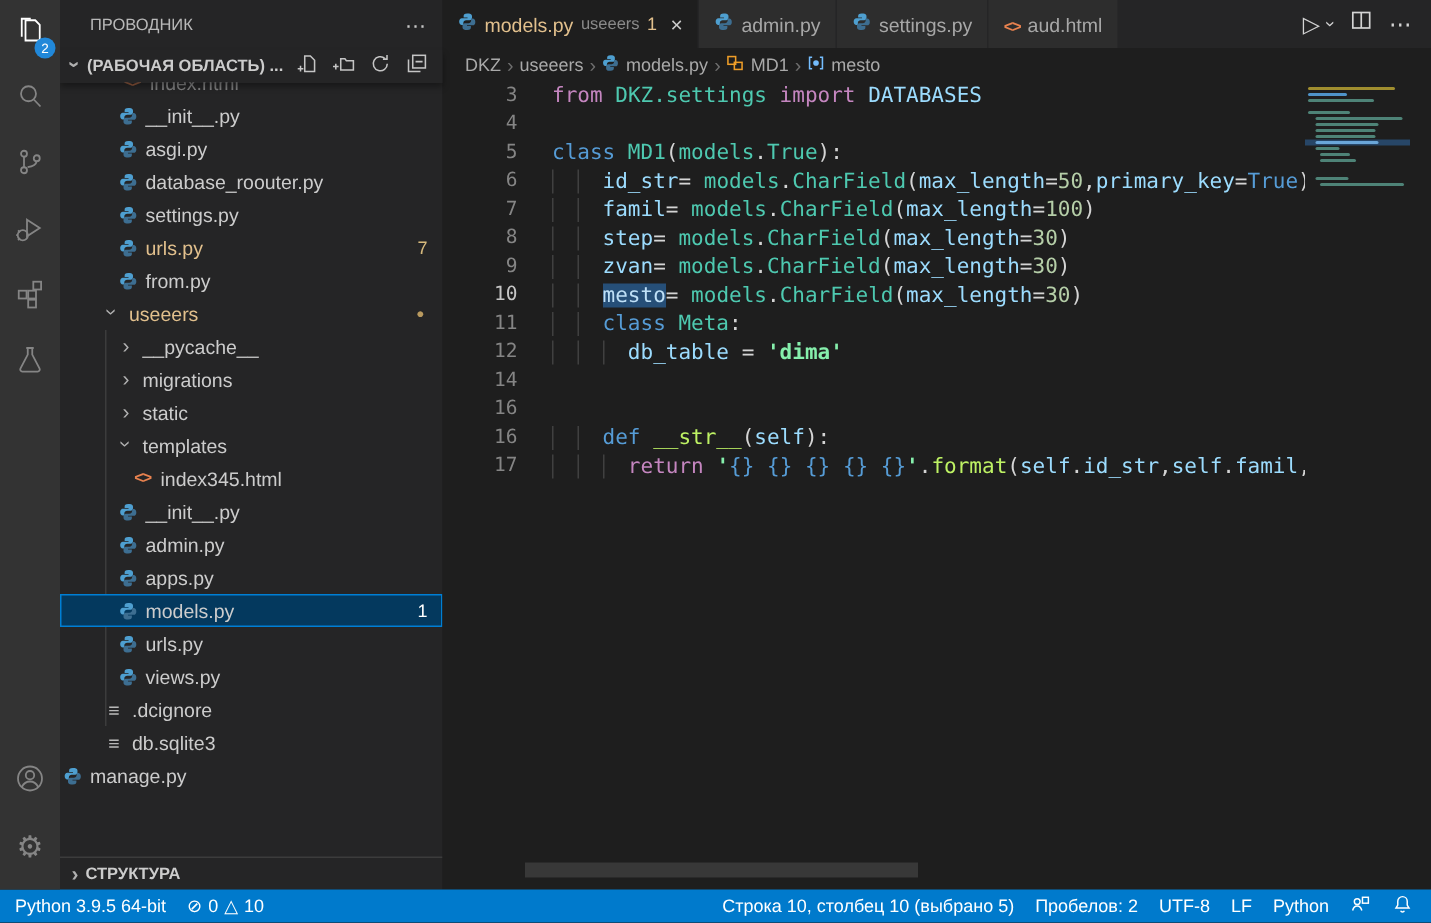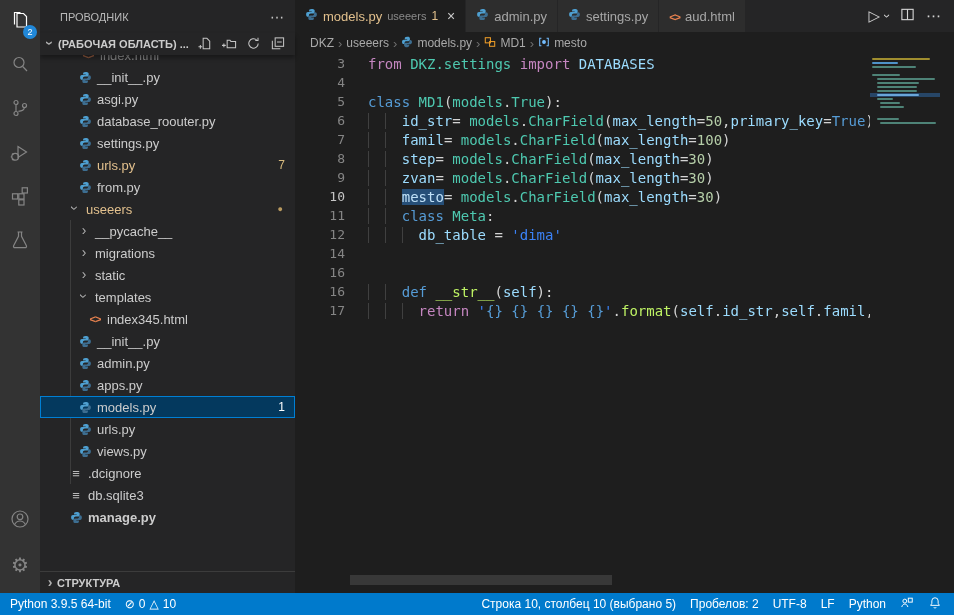--- a/index.html
+++ b/index.html
@@ -78,21 +78,21 @@
   .bc-item { display:flex; align-items:center; gap:4px; cursor:pointer; }
 
   .codearea { position:absolute; top:54px; left:0; right:84px; bottom:0; overflow:hidden;
     font-family:"DejaVu Sans Mono", monospace; font-size:14px; }
   .cline { height:19px; display:flex; align-items:center; white-space:pre; }
   .lnum { width:50px; flex:none; text-align:right; color:#858585; font-size:13px; }
   .lnum.cur { color:#c6c6c6; }
   .ltext { position:relative; padding-left:23px; color:#d4d4d4; }
   .iguide { position:absolute; top:0; bottom:0; width:1px; background:#404040; }
   .tk-c { color:#c586c0; } .tk-k { color:#569cd6; } .tk-t { color:#4ec9b0; }
-  .tk-v { color:#9cdcfe; } .tk-s { color:#3b82f6; } .tk-n { color:#b5cea8; }
+  .tk-v { color:#9cdcfe; } .tk-s { color:#86efac;font-weight:bold; } .tk-n { color:#b5cea8; }
   .tk-f { color:#bef264; } .tk-w { color:#d4d4d4; }
   .tk-sel { color:#bfe0f7; background:#264f78; }
 
   .minimap { position:absolute; top:54px; right:14px; width:70px; height:120px; background:#1e1e1e; }
   .mm-bar { position:absolute; height:2px; border-radius:1px; }
   .mm-selband { position:absolute; left:0; right:0; height:4px; background:rgba(51,119,193,.45); }
   .hscroll { position:absolute; bottom:8px; left:55px; width:262px; height:10px;
     background:#4f4f4f; opacity:.55; cursor:pointer; }
 
   
@@ -344,21 +344,21 @@
             <span class="txtglyph">≡</span>
           </span>
           <span class="label">.dcignore</span>
         </div>
         <div class="trow" style="padding-left: 28px;">
           <span class="ficon">
             <span class="txtglyph">≡</span>
           </span>
           <span class="label">db.sqlite3</span>
         </div>
-        <div class="trow" style="padding-left: 28px; font-weight: bold;">
+        <div class="trow" style="">
           <span class="ficon">
             <svg viewBox="0 0 14 14" xmlns="http://www.w3.org/2000/svg">
               <path fill="#4e9fd0" stroke="none" d="M7 1C4.9 1 4.4 1.9 4.4 2.8v1.1h2.8v.5H3.1C2 4.4 1.2 5.3 1.2 6.9s.8 2.5 1.9 2.5h1.1V7.9c0-1.1.9-1.9 2-1.9h2.5c1 0 1.7-.8 1.7-1.8V2.8C10.4 1.8 9.3 1 8.2 1H7z"></path>
               <path fill="#3d6e91" stroke="none" d="M7 13c2.1 0 2.6-.9 2.6-1.8v-1.1H6.8v-.5h4.1c1.1 0 1.9-.9 1.9-2.5s-.8-2.5-1.9-2.5H9.8v1.5c0 1.1-.9 1.9-2 1.9H5.3c-1 0-1.7.8-1.7 1.8v1.4C3.6 12.2 4.7 13 5.8 13H7z"></path>
             </svg>
           </span>
           <span class="label">manage.py</span>
         </div>
       </div>
     <div class="sb-outline">

